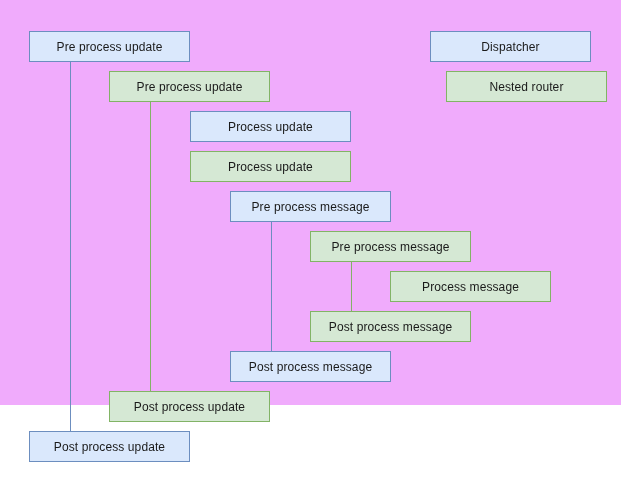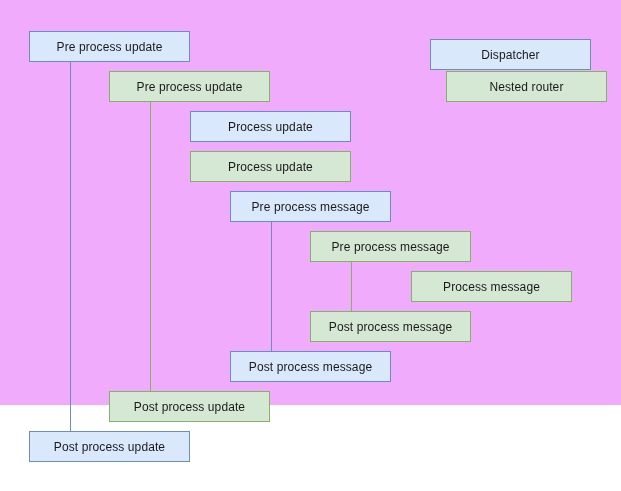--- a/index.html
+++ b/index.html
@@ -81,38 +81,38 @@
       </div>
       <div class="node router" style="left: 190px; top: 151px; width: 161px; height: 31px;">
         <span>Process update</span>
       </div>
       <div class="node dispatcher" style="left: 230px; top: 191px; width: 161px; height: 31px;">
         <span>Pre process message</span>
       </div>
       <div class="node router" style="left: 310px; top: 231px; width: 161px; height: 31px;">
         <span>Pre process message</span>
       </div>
-      <div class="node router" style="left: 411px; top: 271px; width: 161px; height: 31px;">
+      <div class="node router" style="left: 390px; top: 271px; width: 161px; height: 31px;">
         <span>Process message</span>
       </div>
       <div class="node router" style="left: 310px; top: 311px; width: 161px; height: 31px;">
         <span>Post process message</span>
       </div>
       <div class="node dispatcher" style="left: 230px; top: 351px; width: 161px; height: 31px;">
         <span>Post process message</span>
       </div>
       <div class="node router" style="left: 109px; top: 391px; width: 161px; height: 31px;">
         <span>Post process update</span>
       </div>
       <div class="node dispatcher" style="left: 29px; top: 431px; width: 161px; height: 31px;">
         <span>Post process update</span>
       </div>
     </div>
 
   <div id="legend-layer">
-      <div class="node dispatcher" style="left: 430px; top: 39px; width: 161px; height: 31px;">
+      <div class="node dispatcher" style="left: 430px; top: 31px; width: 161px; height: 31px;">
         <span>Dispatcher</span>
       </div>
       <div class="node router" style="left: 430px; top: 71px; width: 161px; height: 31px; margin-left: 16px;">
         <span>Nested router</span>
       </div>
     </div>
 </div>
 
 </body></html>

